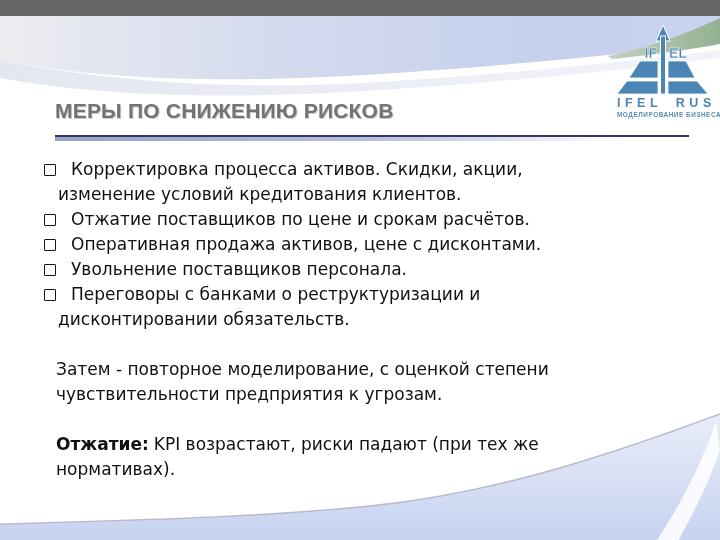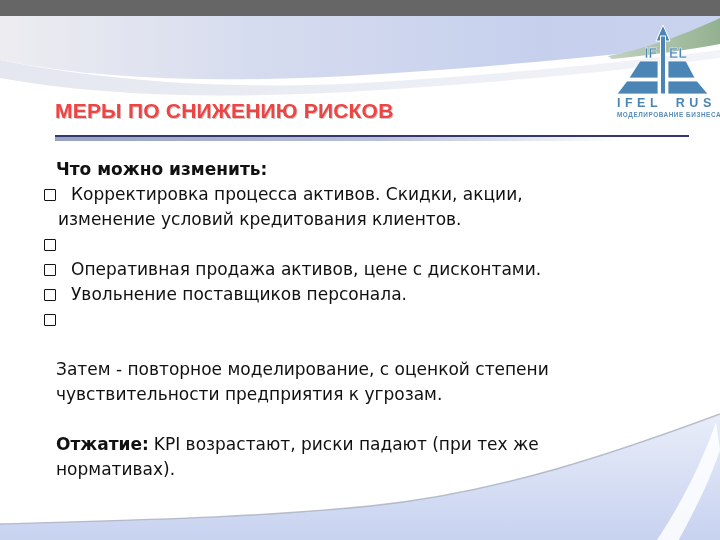--- a/index.html
+++ b/index.html
@@ -10,21 +10,21 @@
     background:#ffffff;
     overflow:hidden;
     font-family:"DejaVu Sans", sans-serif;
   }
   .wave-top{position:absolute;top:0;left:0;width:720px;height:132px;}
   .wave-bottom{position:absolute;top:390px;left:0;width:720px;height:150px;}
   .logo{position:absolute;top:2px;left:598px;width:122px;height:112px;}
   .title{
     position:absolute;left:55px;top:83px;width:600px;
     font-family:"Liberation Sans", sans-serif;
-    font-size:21px;font-weight:bold;color:#ef4444;
+    font-size:21px;font-weight:bold;color:#737373;
     letter-spacing:0.2px;
     text-shadow:1px 1px 0 #c9c9c9;
     white-space:nowrap;
   }
   .divider{position:absolute;left:55px;top:119px;width:634px;}
   .divider .rule{height:2px;background:#34386b;}
   .divider .shade{
     height:4px;
     background:linear-gradient(to right,#97a2c4 0%,#b7bfd9 50%,rgba(255,255,255,0) 90%);
   }
@@ -101,27 +101,26 @@
     <text x="19" y="99" fill="#5a8cb8" font-family="Liberation Sans, sans-serif" font-size="6.4" font-weight="bold" letter-spacing="0.55">МОДЕЛИРОВАНИЕ БИЗНЕСА</text>
   </svg>
 
   <div class="title">МЕРЫ ПО СНИЖЕНИЮ РИСКОВ</div>
   <div class="divider">
     <div class="rule"></div>
     <div class="shade"></div>
   </div>
 
   <div class="body">
-    <div class="line heading">Что можно изменить:</div>
 
     <div class="line bullet"><span class="chk"></span><span>Корректировка процесса активов. Скидки, акции, изменение условий кредитования клиентов.</span></div>
-    <div class="line bullet"><span class="chk"></span></div>
+    <div class="line bullet"><span class="chk"></span><span>Отжатие поставщиков по цене и срокам расчётов.</span></div>
     <div class="line bullet"><span class="chk"></span><span>Оперативная продажа активов, цене с дисконтами.</span></div>
     <div class="line bullet"><span class="chk"></span><span>Увольнение поставщиков персонала.</span></div>
-    <div class="line bullet"><span class="chk"></span></div>
+    <div class="line bullet"><span class="chk"></span><span>Переговоры с банками о реструктуризации и дисконтировании обязательств.</span></div>
 
     <div class="spacer"></div>
 
     <div class="line para">Затем - повторное моделирование, с оценкой степени чувствительности предприятия к угрозам.</div>
 
     <div class="spacer"></div>
 
     <div class="line para">
       <span class="b">Отжатие:</span><span>KPI возрастают, риски падают (при тех же нормативах).</span>
     </div>

